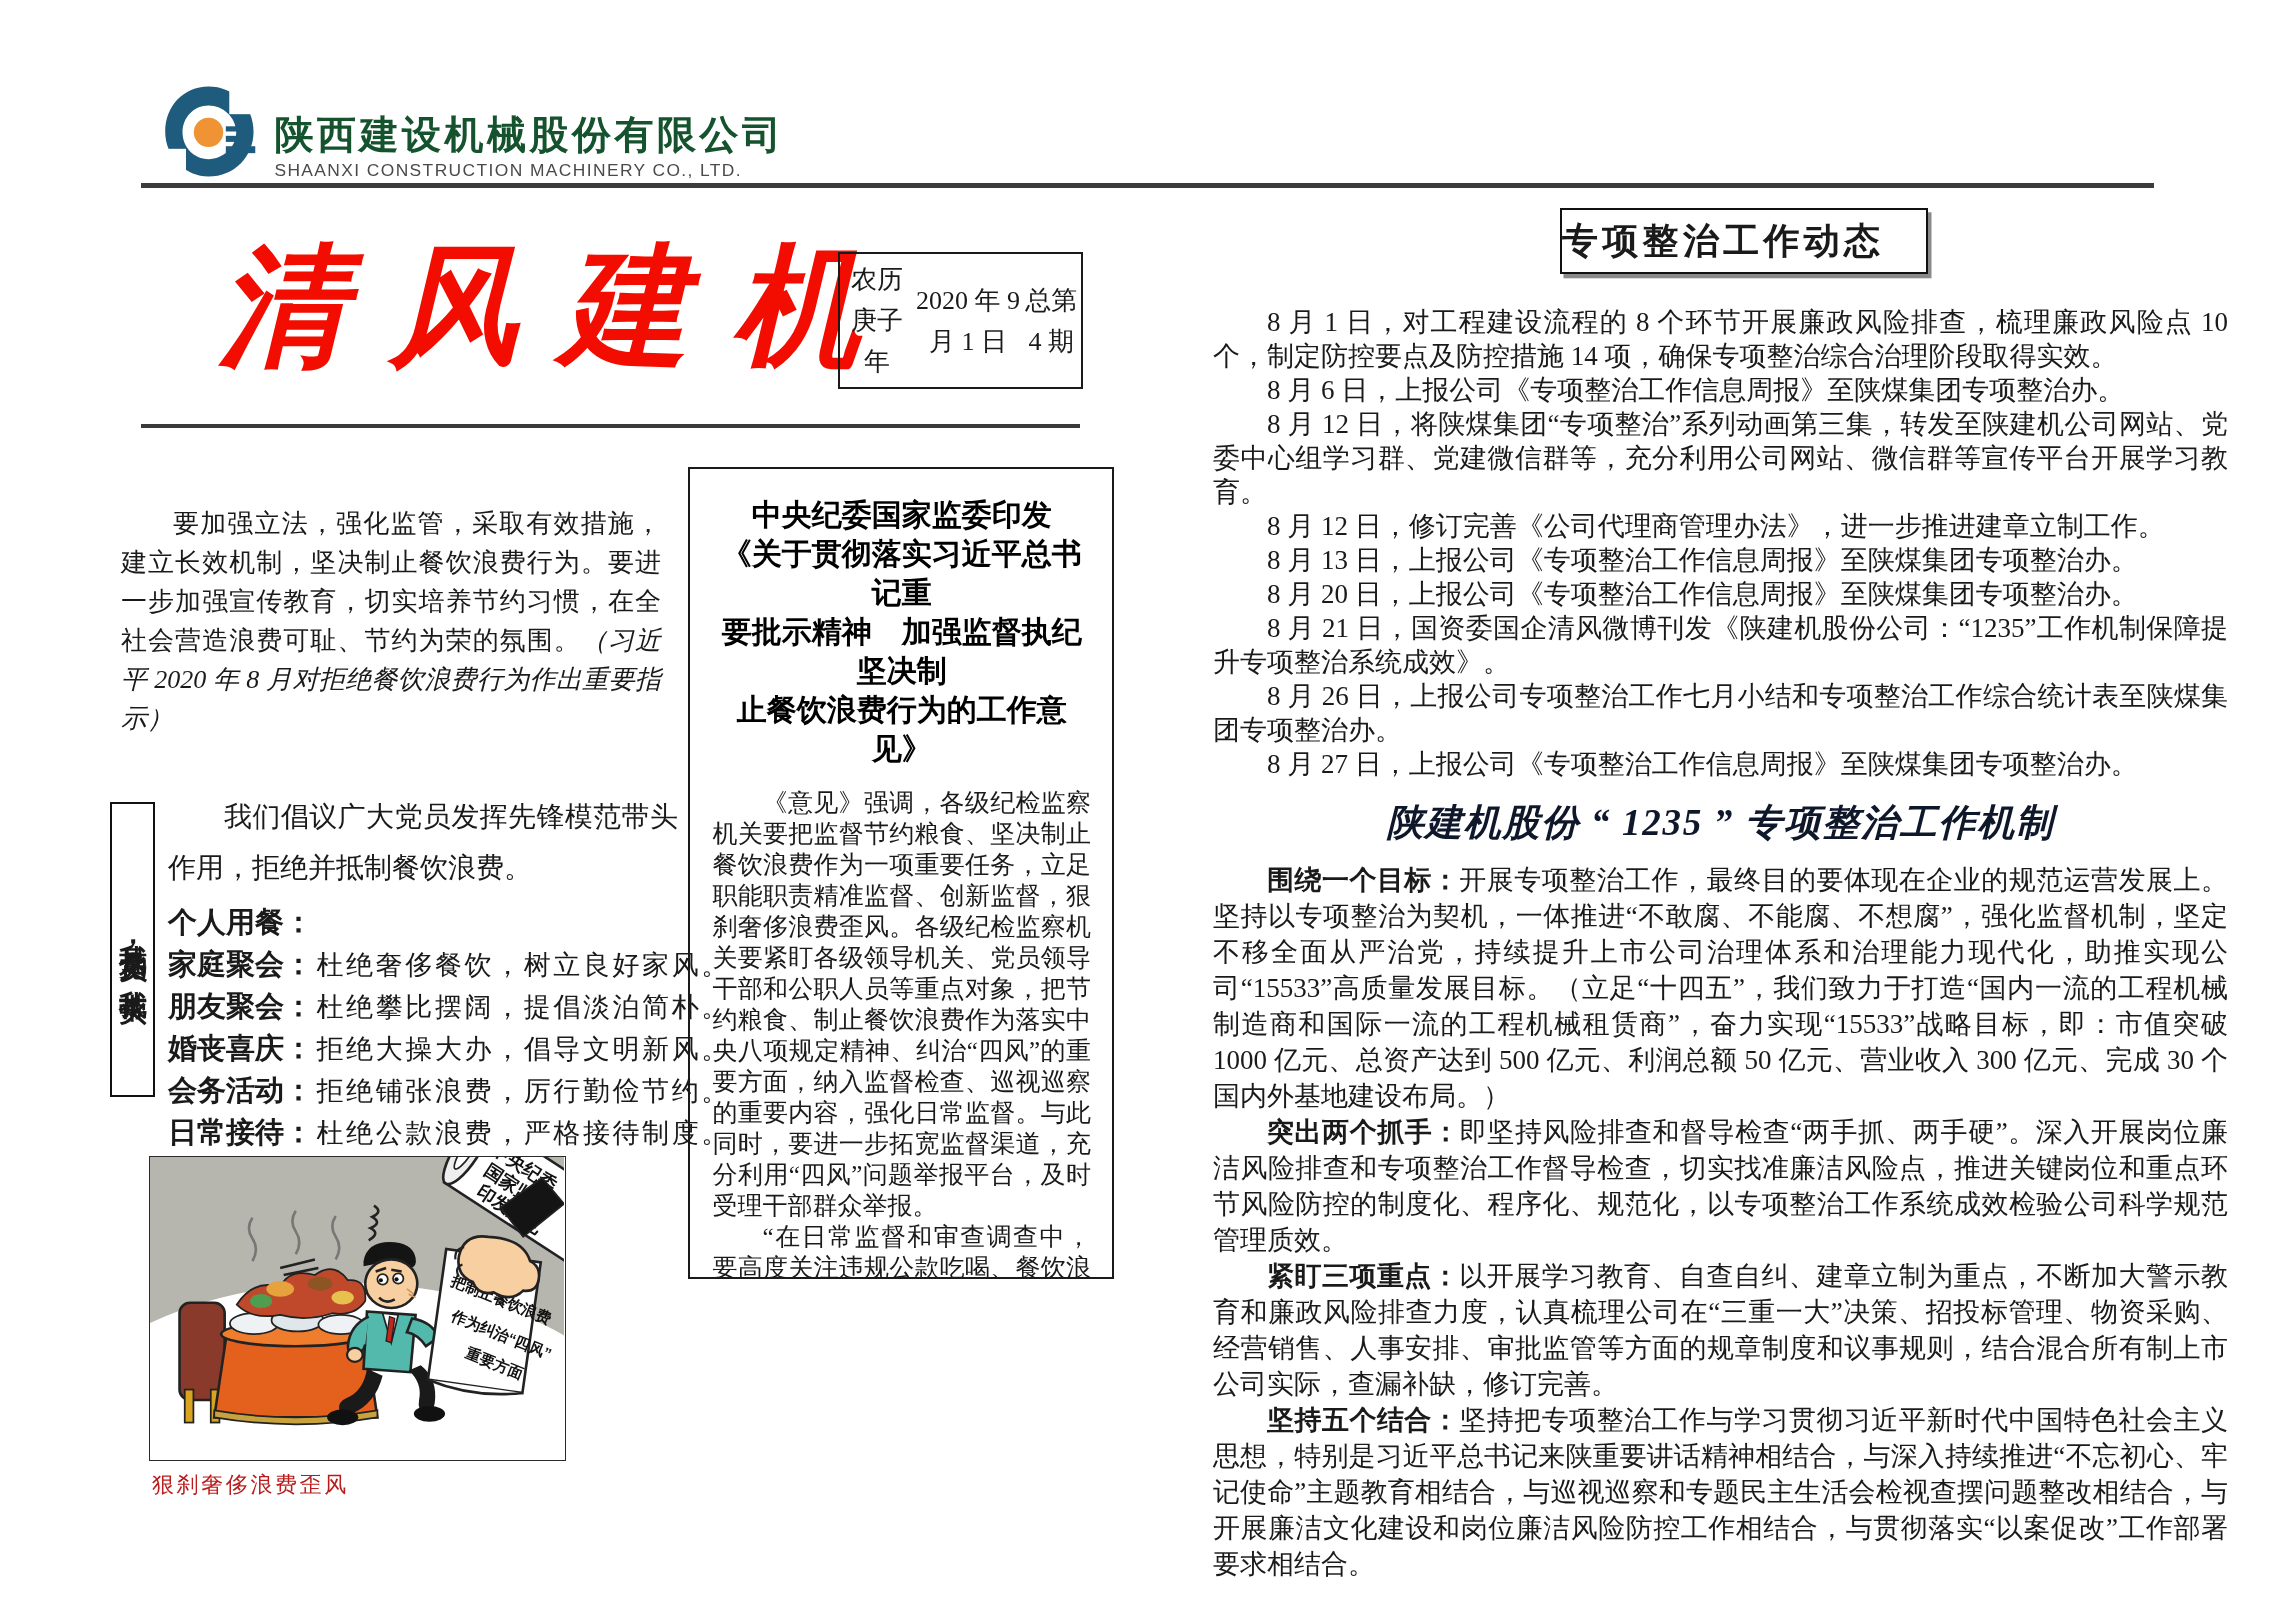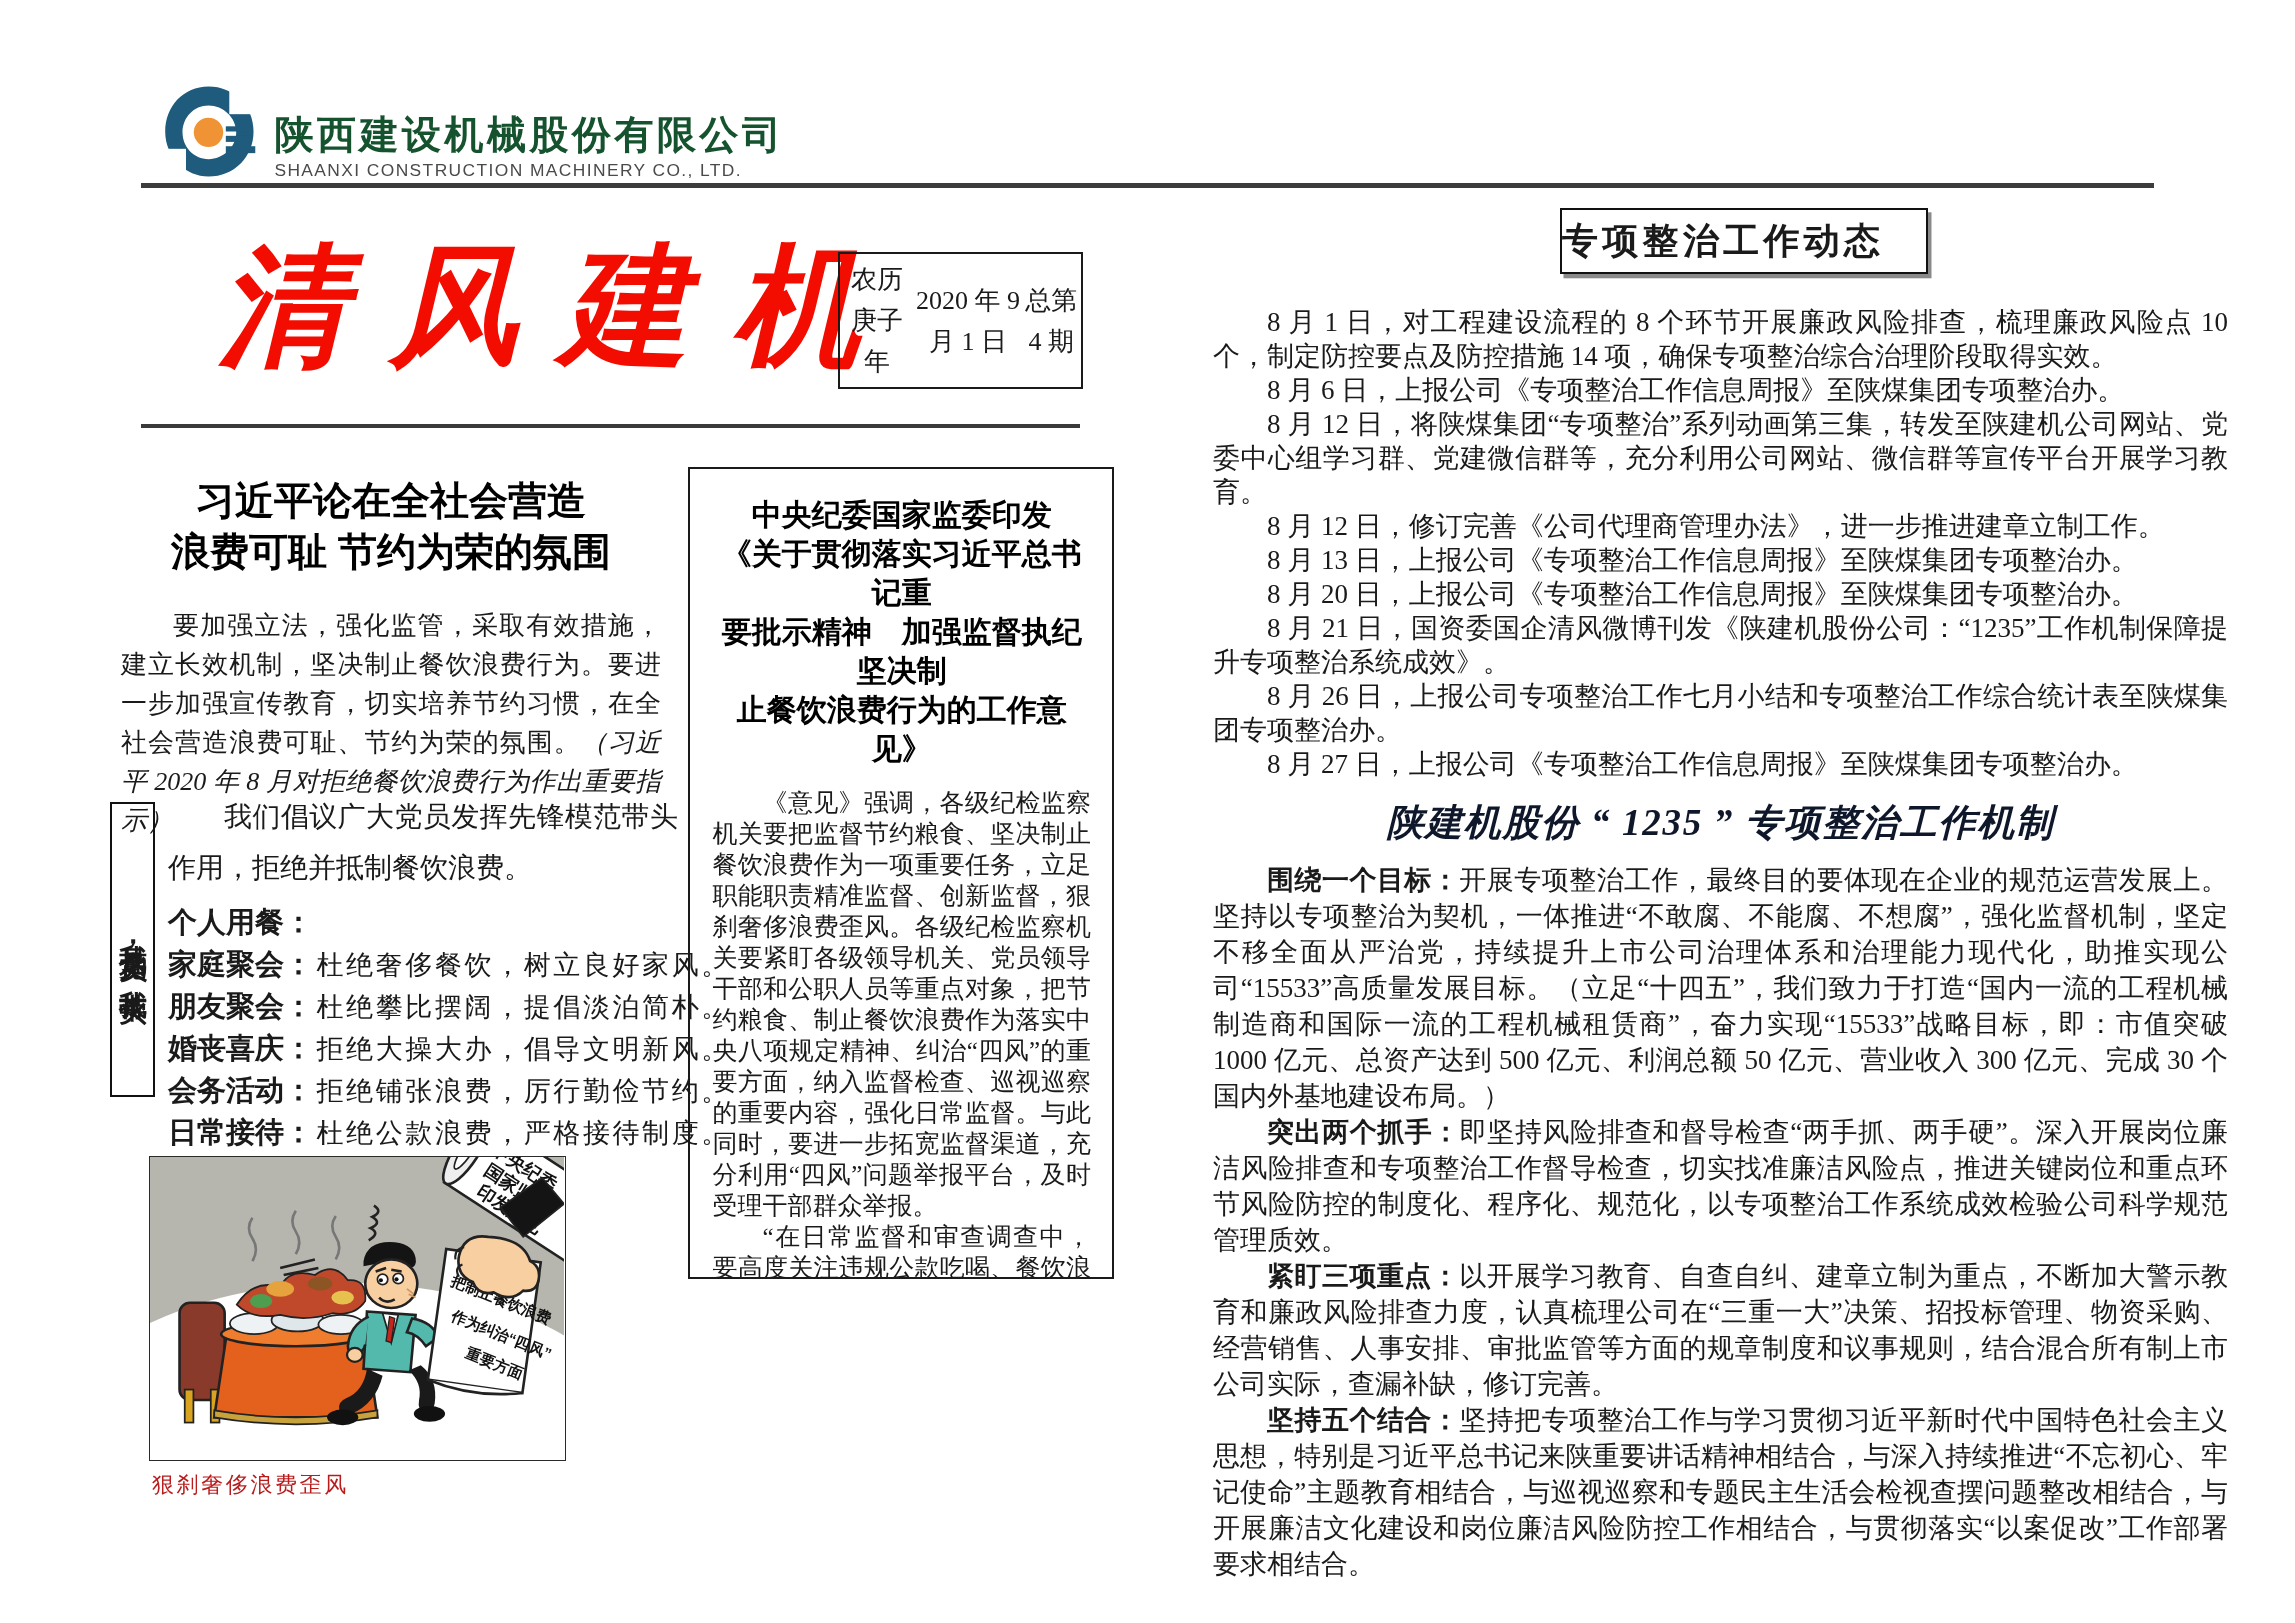--- a/index.html
+++ b/index.html
@@ -92,24 +92,20 @@
 
 <div class="abs" id="masthead">清 风 建 机</div>
 <div class="abs" id="issue-box">
   <div>农历庚子年</div>
   <div>2020 年 9 月 1 日</div>
   <div>总第 4 期</div>
 </div>
 <div class="abs" id="sub-rule"></div>
 
 <div class="abs" id="left-article">
-  <div class="art-title">
-    <div>习近平论在全社会营造</div>
-    <div>浪费可耻 节约为荣的氛围</div>
-  </div>
   <p class="art-body"><span>要加强立法，强化监管，采取有效措施，建立长效机制，坚决制止餐饮浪费行为。要进一步加强宣传教育，切实培养节约习惯，在全社会营造浪费可耻、节约为荣的氛围。</span><span class="art-note">（习近平 2020 年 8 月对拒绝餐饮浪费行为作出重要指示）</span></p>
 </div>
 
 <div class="abs" id="pledge-side">
   <span>我是党员，我带头</span>
 </div>
 
 <div class="abs" id="pledge-area">
   <p class="pledge-intro" style="margin:0;">我们倡议广大党员发挥先锋模范带头作用，拒绝并抵制餐饮浪费。</p>
   <div class="pledge-items">

